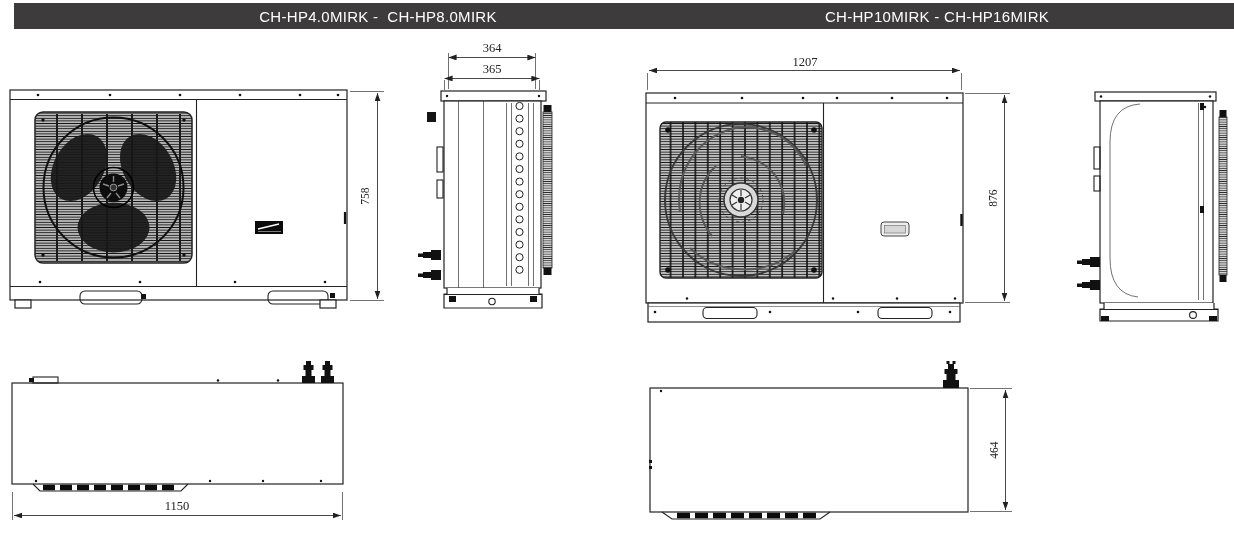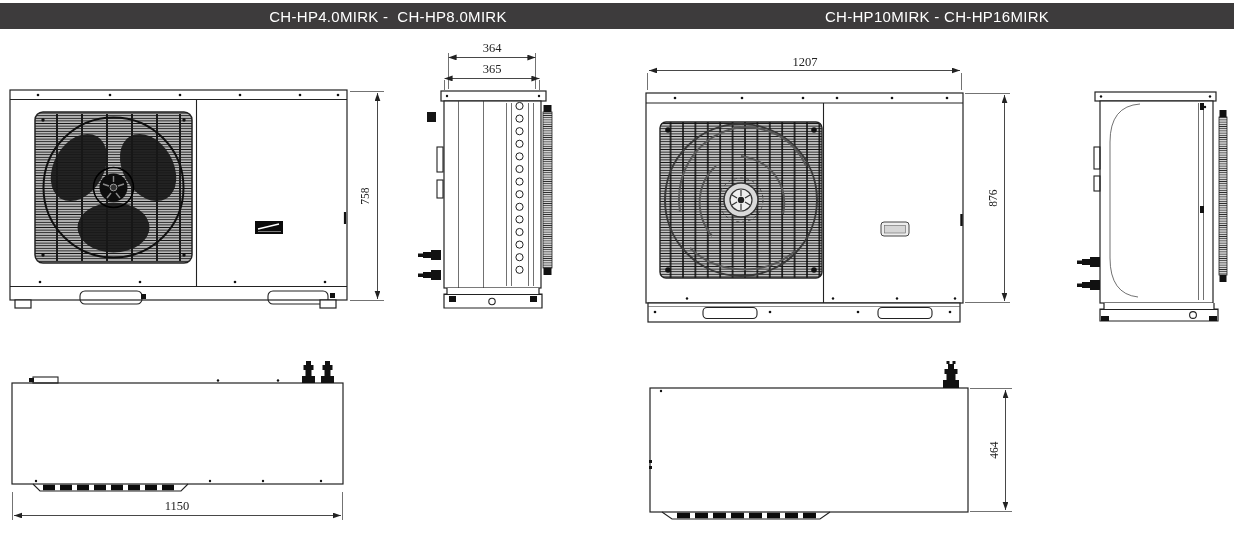--- a/index.html
+++ b/index.html
@@ -1,21 +1,21 @@
 <!DOCTYPE html>
 <html><head>
 <meta charset="utf-8">
 <style>
   html,body{margin:0;padding:0;background:#fff;}
   .stage{position:relative;width:1234px;height:550px;background:#fff;overflow:hidden;
          font-family:"Liberation Sans",sans-serif;}
   .hdr{position:absolute;top:3px;height:26px;background:#3d3b3c;color:#fff;
        display:flex;align-items:center;justify-content:center;
        font-size:15px;letter-spacing:.3px;white-space:pre;}
-  .hdr-left{left:0;width:728px;padding-left:24px;}
+  .hdr-left{left:14px;width:728px;}
   .hdr-right{left:632px;width:610px;}
   svg.drawing{position:absolute;left:0;top:0;}
   .ln{stroke:#222;stroke-width:1.1;fill:none;}
   .lnf{stroke:#222;stroke-width:1.2;fill:#fff;}
   .thin{stroke:#333;stroke-width:.7;fill:none;}
   .bar{stroke:#191919;stroke-width:2;fill:none;}
   .dim{stroke:#333;stroke-width:.9;fill:none;}
   .ext{stroke:#444;stroke-width:.75;fill:none;}
   .blk{fill:#111;stroke:none;}
   .dot{fill:#111;stroke:none;}

